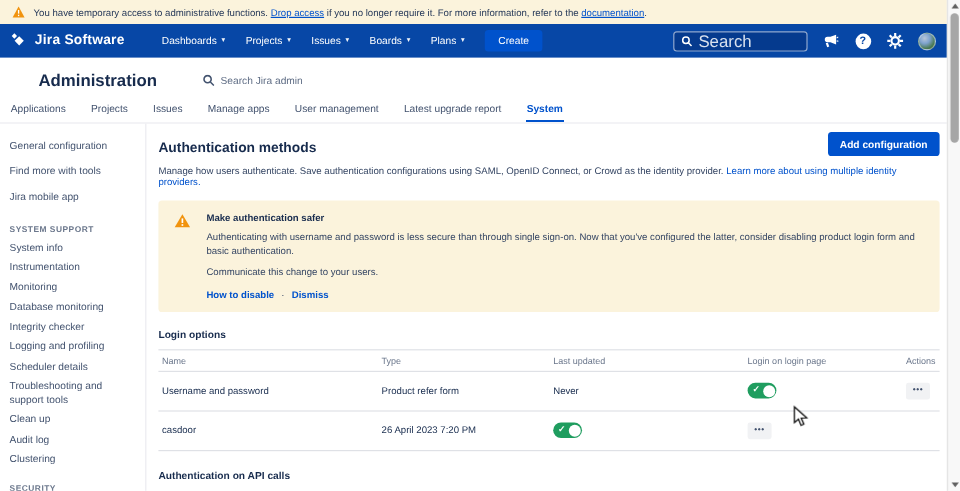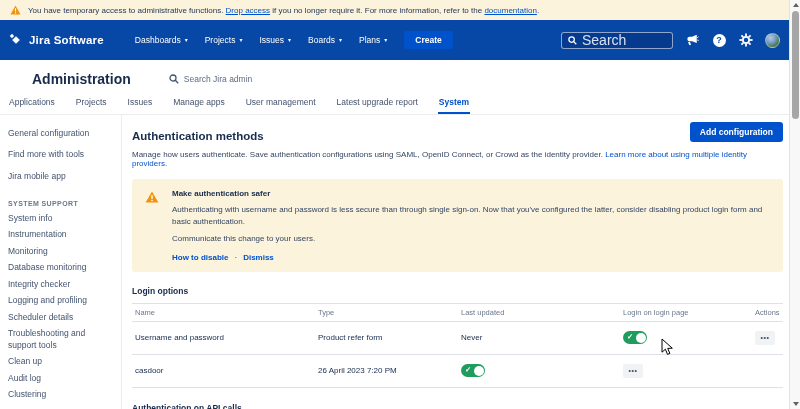--- a/index.html
+++ b/index.html
@@ -6,30 +6,30 @@
   html,body { width:800px; height:409px; overflow:hidden; background:#fff;
     font-family:"Liberation Sans", sans-serif; color:#172B4D; }
   .app { width:789px; position:relative; }
 
   
   .banner { height:20px; background:#fbf3dc; display:flex; align-items:center;
     padding:0 10px; font-size:8px; color:#253858; gap:7px; }
   .banner a { color:#0052CC; text-decoration:underline; cursor:pointer; }
 
   
-  .nav { height:40px; background:#0747A6; display:flex; align-items:center;
+  .nav { height:28px; background:#0747A6; display:flex; align-items:center;
     padding:0 9px; color:#fff; }
   .brand { display:flex; align-items:center; gap:6px; font-size:11.5px; font-weight:bold;
     letter-spacing:.2px; cursor:pointer; }
   .nav-menus { display:flex; margin-left:24px; gap:3px; }
   .nav-item { font-size:8.5px; padding:4px 7px; border-radius:3px; display:flex;
     align-items:center; gap:4px; cursor:pointer; }
   .nav-item .chev { font-size:6px; line-height:1; opacity:.95; }
   .create-btn { background:#0052CC; border:none; color:#fff; font-size:8.5px;
-    font-weight:bold; padding:4px 11px; margin-left:10px; border-radius:3px; cursor:pointer;
+    font-weight:normal; padding:4px 11px; margin-left:10px; border-radius:3px; cursor:pointer;
     font-family:"Liberation Sans", sans-serif; }
   .nav-right { margin-left:auto; display:flex; align-items:center; gap:11px; }
   .nav-search { width:112px; height:17px; border:1px solid rgba(255,255,255,.55);
     border-radius:3px; background:rgba(0,20,70,.25); display:flex; align-items:center;
     gap:5px; padding:0 6px; }
   .nav-search input { background:transparent; border:none; outline:none; color:#fff;
     width:100%; font-size:14px; font-family:"Liberation Sans", sans-serif; }
   .nav-search input::placeholder { color:rgba(255,255,255,.85); }
   .nav-icon { width:16px; height:16px; display:flex; align-items:center;
     justify-content:center; cursor:pointer; }

